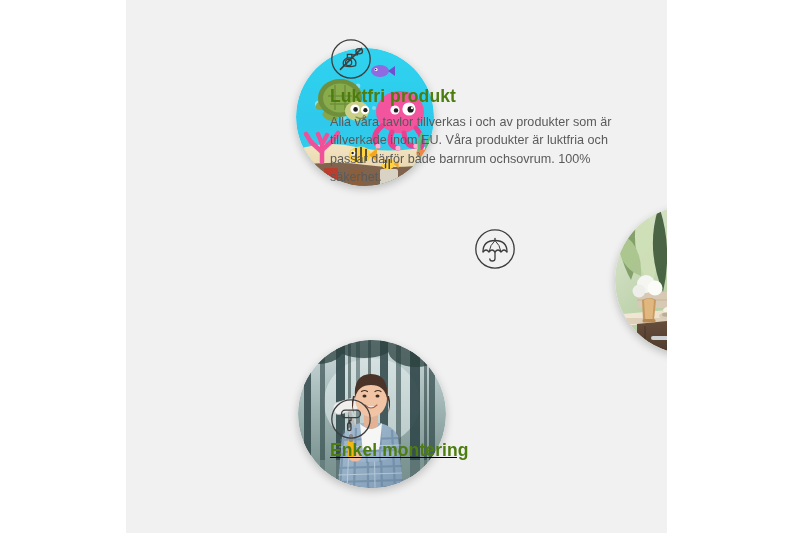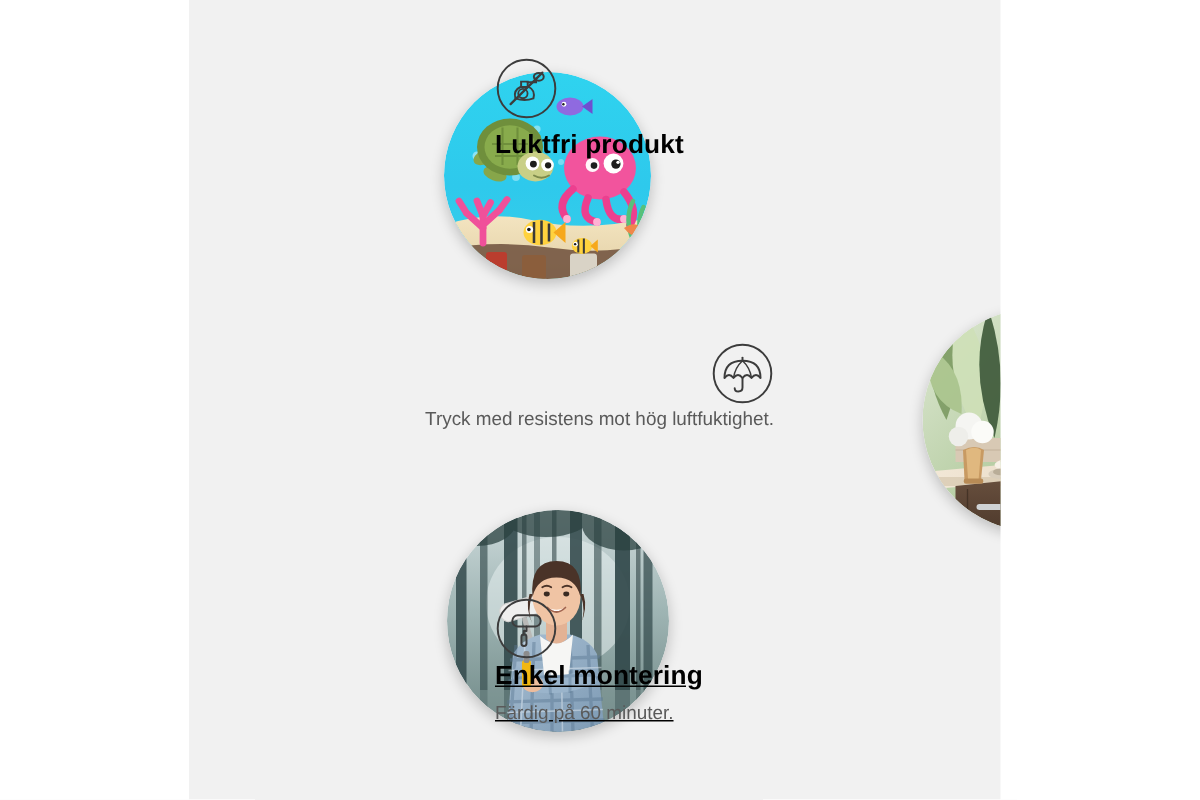--- a/index.html
+++ b/index.html
@@ -29,21 +29,21 @@
     overflow: hidden;
   }
 
   
   .feature { position: absolute; }
 
   .feat-text { position: absolute; }
   .feat-title {
     font-size: 17.5px;
     font-weight: bold;
-    color: #000000;
+    color: #4d7c0f;
     letter-spacing: .1px;
     margin: 0 0 5px 0;
     line-height: 1.25;
   }
   .feat-desc {
     font-size: 12.6px;
     color: #5a5a5a;
     line-height: 1.47;
     margin: 0;
   }
@@ -225,20 +225,21 @@
 
           <ellipse cx="29.2" cy="13.2" rx="3.3" ry="2.6" fill="none" stroke="#3c3c3c" stroke-width="1.3"></ellipse>
 
           <circle cx="18.6" cy="24.4" r="3.1" fill="none" stroke="#3c3c3c" stroke-width="1.2"></circle>
 
           <line x1="10.4" y1="31.4" x2="31.6" y2="10.4" stroke="#3c3c3c" stroke-width="1.5" stroke-linecap="round"></line>
         </svg>
       </span>
       <div class="feat-text">
         <h3 class="feat-title">Luktfri produkt</h3>
+        <p class="feat-desc">Alla våra tavlor tillverkas i och av produkter som är tillverkade inom EU. Våra produkter är luktfria och passar därför både barnrum ochsovrum. 100% säkerhet.</p>
       </div>
     </div>
 
     <div class="photo p2">
       <svg width="148" height="148" viewBox="0 0 148 148" aria-hidden="true">
         <defs>
           <clipPath id="c2">
               <circle cx="74" cy="74" r="74"></circle>
             </clipPath>
           <linearGradient id="leafbg" x1="0" y1="0" x2="1" y2="1">
@@ -329,21 +330,20 @@
             <path d="M21 12.5 q-5 4.5 -6 11.5"></path>
             <path d="M21 12.5 q5 4.5 6 11.5"></path>
           </g>
 
           <line x1="21" y1="10.4" x2="21" y2="12.6" stroke="#3c3c3c" stroke-width="1.3" stroke-linecap="round"></line>
 
           <path d="M21 24 L21 30.4 q0 2.6 -2.8 2.6 q-2.4 0 -2.4 -2.2" fill="none" stroke="#3c3c3c" stroke-width="1.3" stroke-linecap="round"></path>
         </svg>
       </span>
       <div class="feat-text">
-        <p class="feat-desc">Tryck med resistens mot hög luftfuktighet.</p>
       </div>
     </div>
 
     <div class="photo p3">
       <svg width="148" height="148" viewBox="0 0 148 148" aria-hidden="true">
         <defs>
           <clipPath id="c3">
               <circle cx="74" cy="74" r="74"></circle>
             </clipPath>
           <linearGradient id="forest" x1="0" y1="0" x2="0" y2="1">
@@ -458,18 +458,17 @@
 
           <rect x="11.6" y="12.2" width="18.8" height="7.4" rx="3.5" fill="none" stroke="#3c3c3c" stroke-width="1.3"></rect>
 
           <path d="M21 19.6 L21 22.6 L19.2 22.6 L19.2 25.2" fill="none" stroke="#3c3c3c" stroke-width="1.3" stroke-linecap="round" stroke-linejoin="round"></path>
 
           <rect x="17.6" y="25" width="3.4" height="7.6" rx="1.6" fill="none" stroke="#3c3c3c" stroke-width="1.3"></rect>
         </svg>
       </span>
       <div class="feat-text">
         <h3 class="feat-title">Enkel montering</h3>
-        <p class="feat-desc">Färdig på 60 minuter.</p>
       </div>
     </div>
 
   </div>
 </div>
 
 </body></html>

